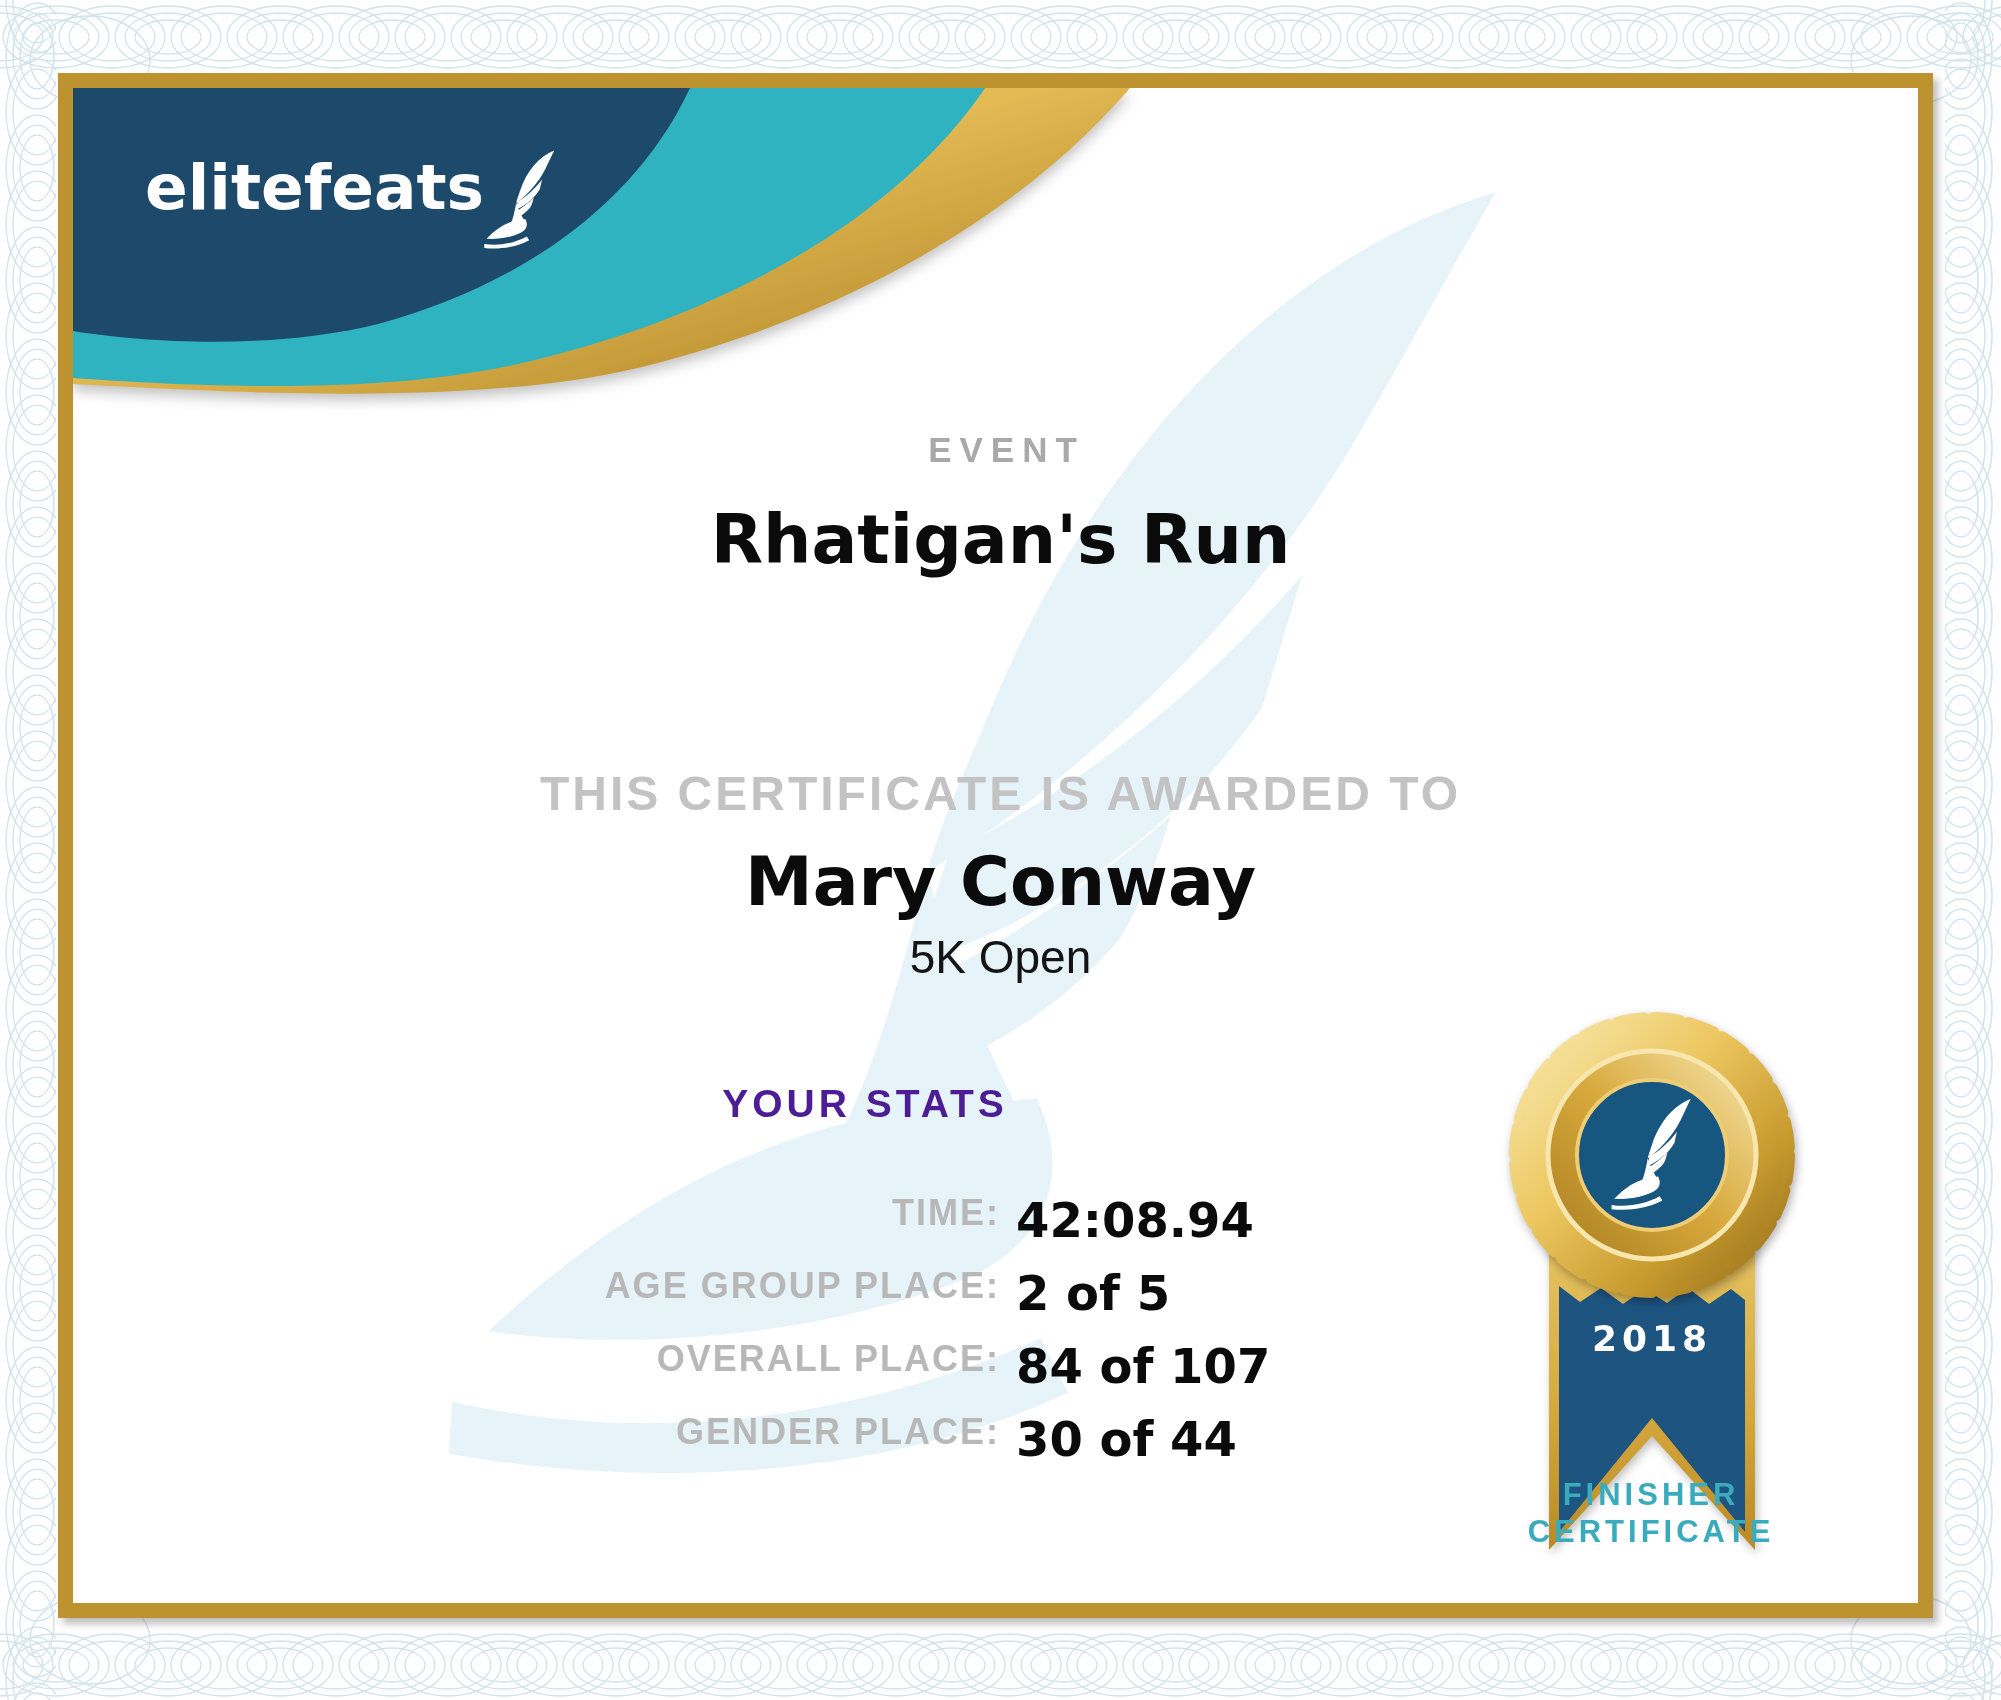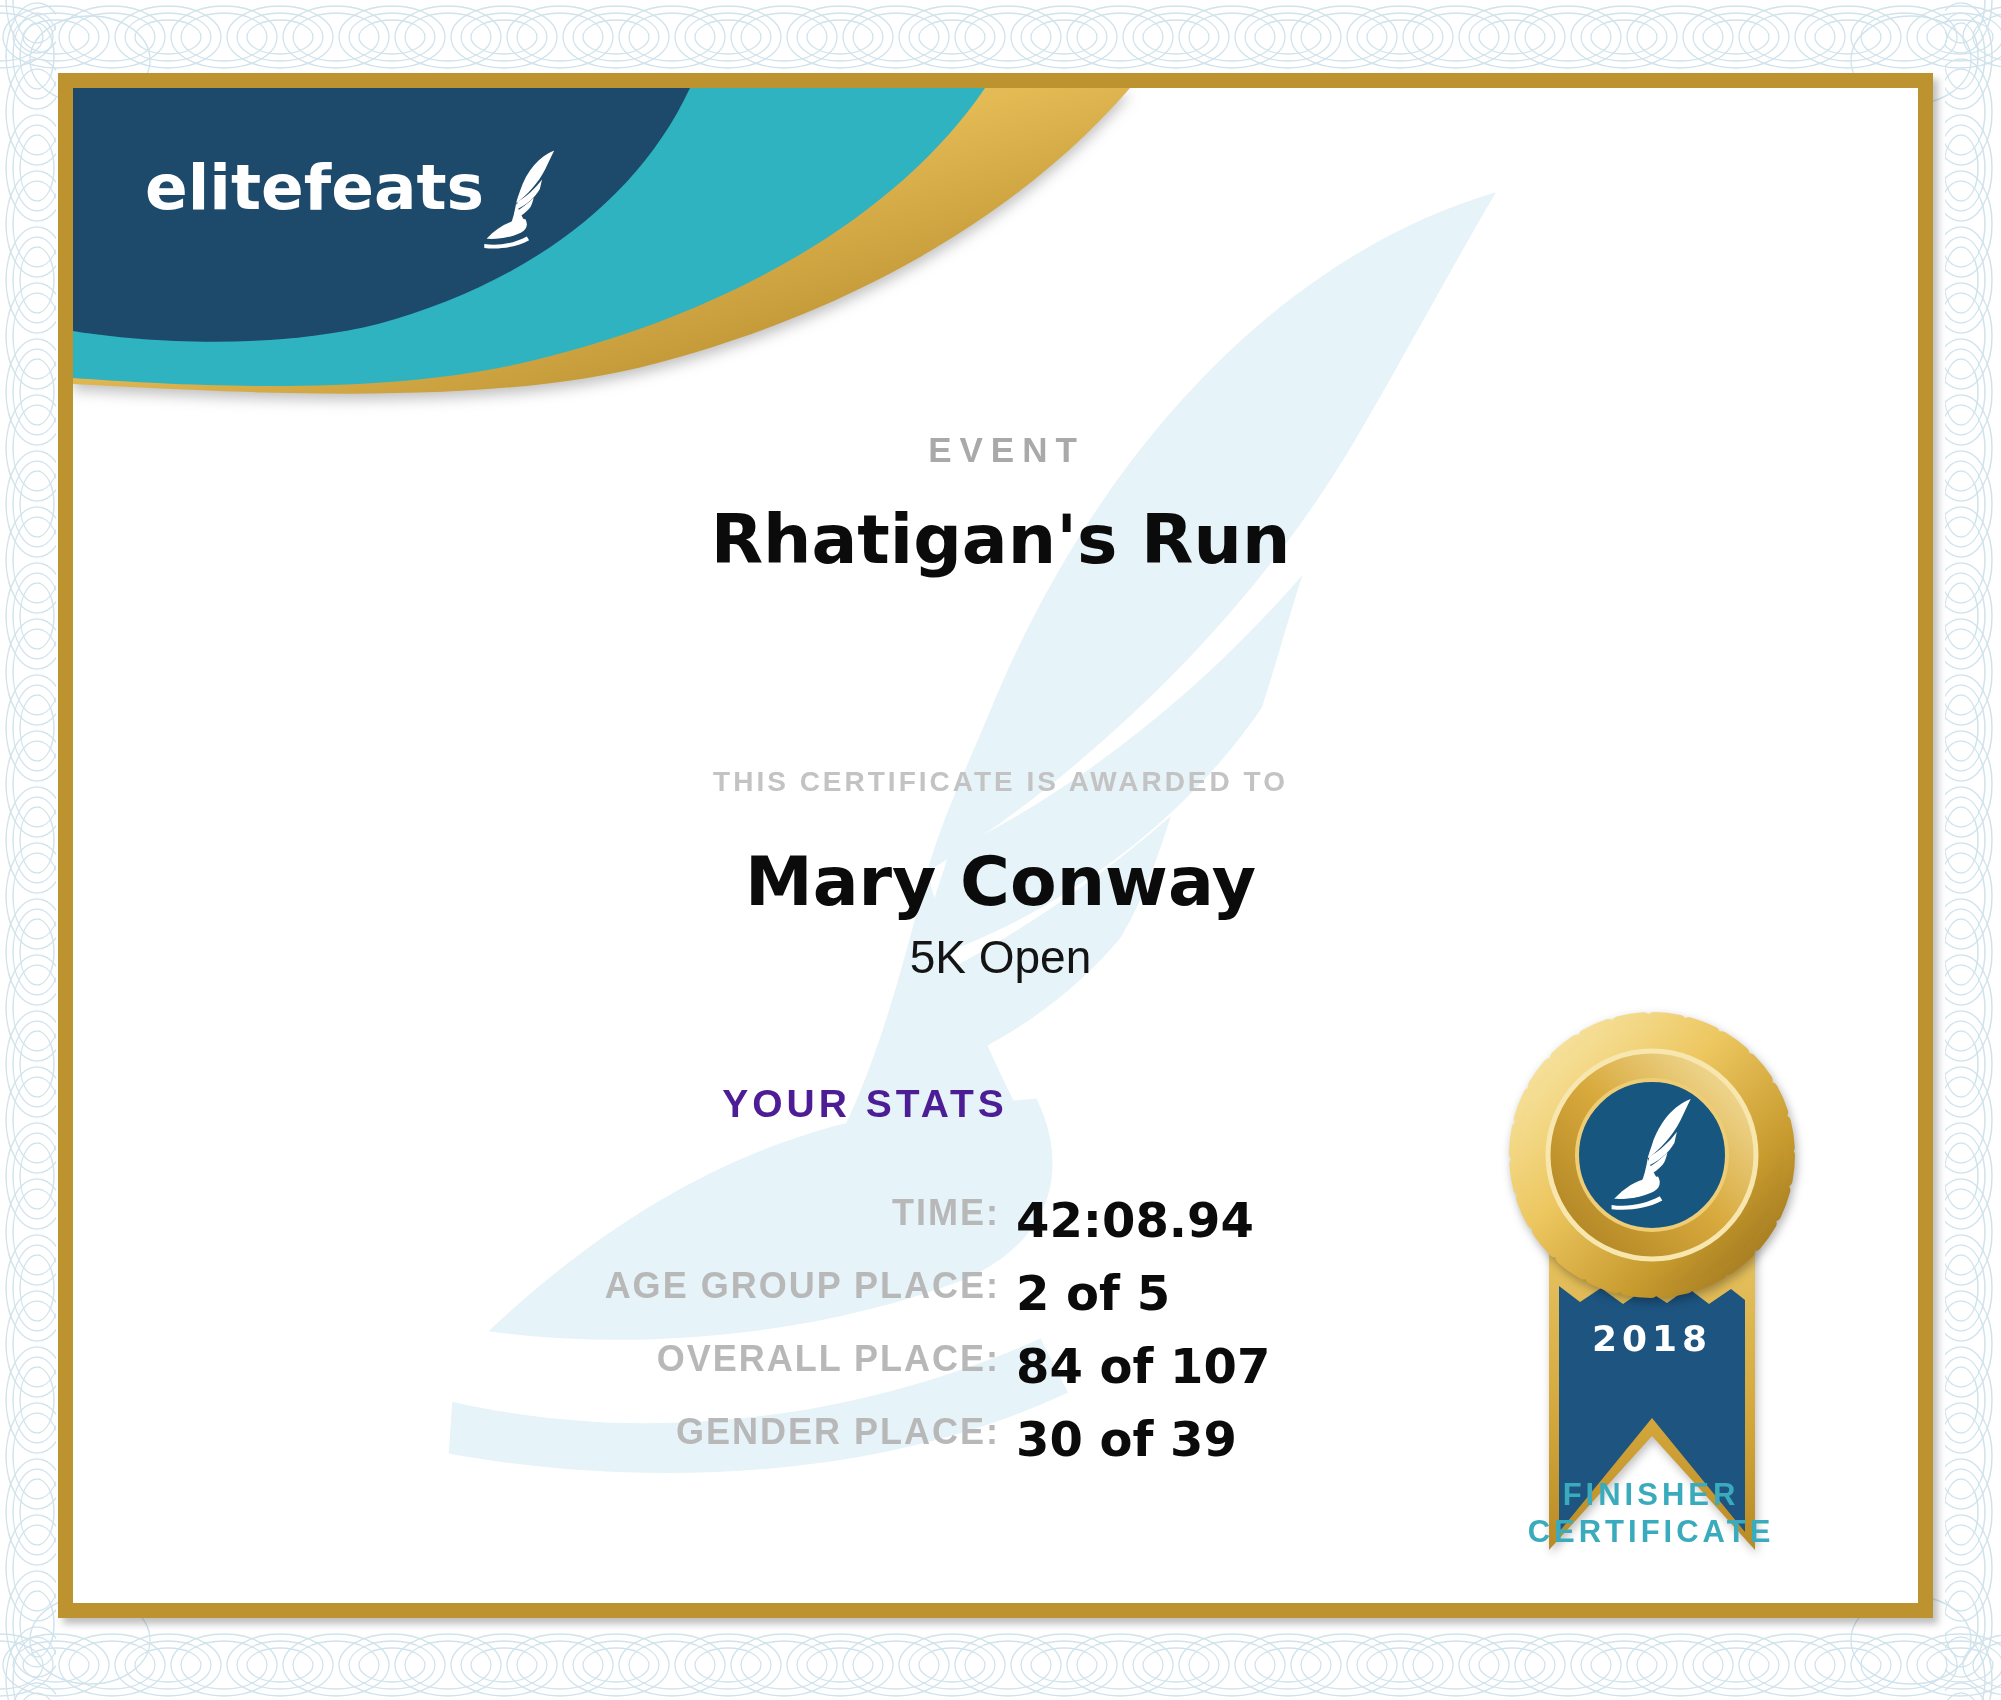--- a/index.html
+++ b/index.html
@@ -29,21 +29,21 @@
   }
   .logo-icon{width:76px;height:104px;margin-left:-2px;margin-top:10px;}
 
   
   .watermark{position:absolute;left:462px;top:158px;width:1040px;height:1352px;transform:rotate(4deg);z-index:1;}
 
   
   .txt{position:absolute;left:0;width:2001px;text-align:center;z-index:3;}
   .event-label{top:430px;font-size:35px;font-weight:bold;letter-spacing:8px;color:#a9a9a9;margin-left:6px;}
   .event-name{top:500px;font-size:68px;font-weight:bold;color:#0b0b0b;font-family:"DejaVu Sans",sans-serif;}
-  .award-intro{top:766px;font-size:28px;font-weight:600;letter-spacing:3px;color:#c3c3c3;}
+  .award-intro{top:766px;font-size:48px;font-weight:600;letter-spacing:3px;color:#c3c3c3;}
   .recipient{top:842px;font-size:68px;font-weight:bold;color:#0b0b0b;font-family:"DejaVu Sans",sans-serif;}
   .division{top:930px;font-size:46px;font-weight:400;color:#141414;}
   .stats-heading{top:1082px;left:0;width:1730px;font-size:39px;font-weight:bold;letter-spacing:4px;color:#4c1d95;}
 
   
   .stat-label{position:absolute;left:0;width:1000px;text-align:right;font-size:36px;font-weight:600;letter-spacing:2px;color:#b8b8b8;z-index:3;}
   .stat-value{position:absolute;left:1016px;width:600px;text-align:left;font-size:48px;font-weight:bold;color:#0b0b0b;font-family:"DejaVu Sans",sans-serif;z-index:3;}
   .row-0{top:1192px;} .row-1{top:1265px;} .row-2{top:1338px;} .row-3{top:1411px;}
 
   
@@ -164,21 +164,21 @@
   <div>
     <div class="stat-label row-1">AGE GROUP PLACE:</div>
     <div class="stat-value row-1">2 of 5</div>
   </div>
   <div>
     <div class="stat-label row-2">OVERALL PLACE:</div>
     <div class="stat-value row-2">84 of 107</div>
   </div>
   <div>
     <div class="stat-label row-3">GENDER PLACE:</div>
-    <div class="stat-value row-3">30 of 39</div>
+    <div class="stat-value row-3">30 of 44</div>
   </div>
 
   <svg class="badge-svg" viewBox="0 0 310 590">
     <g style="filter:drop-shadow(2px 4px 5px rgba(0,0,0,0.25));">
       <path d="M53,230 H259 V560 L156,446 L53,560 Z" fill="url(#gRib)"></path>
       <path d="M63,296 L84,312 L105,298 L127,314 L149,299 L171,313 L192,298 L213,314 L235,299 L249,310 L249,542 L156,428 L63,542 Z" fill="#1d5480"></path>
     </g>
     <g style="filter:drop-shadow(2px 4px 5px rgba(0,0,0,0.3));">
       <circle cx="156" cy="165" r="136" fill="none" stroke="url(#gMed)" stroke-width="14" stroke-dasharray="25.7 9.99" stroke-linecap="round"></circle>
       <circle cx="156" cy="165" r="132" fill="url(#gMed)"></circle>

